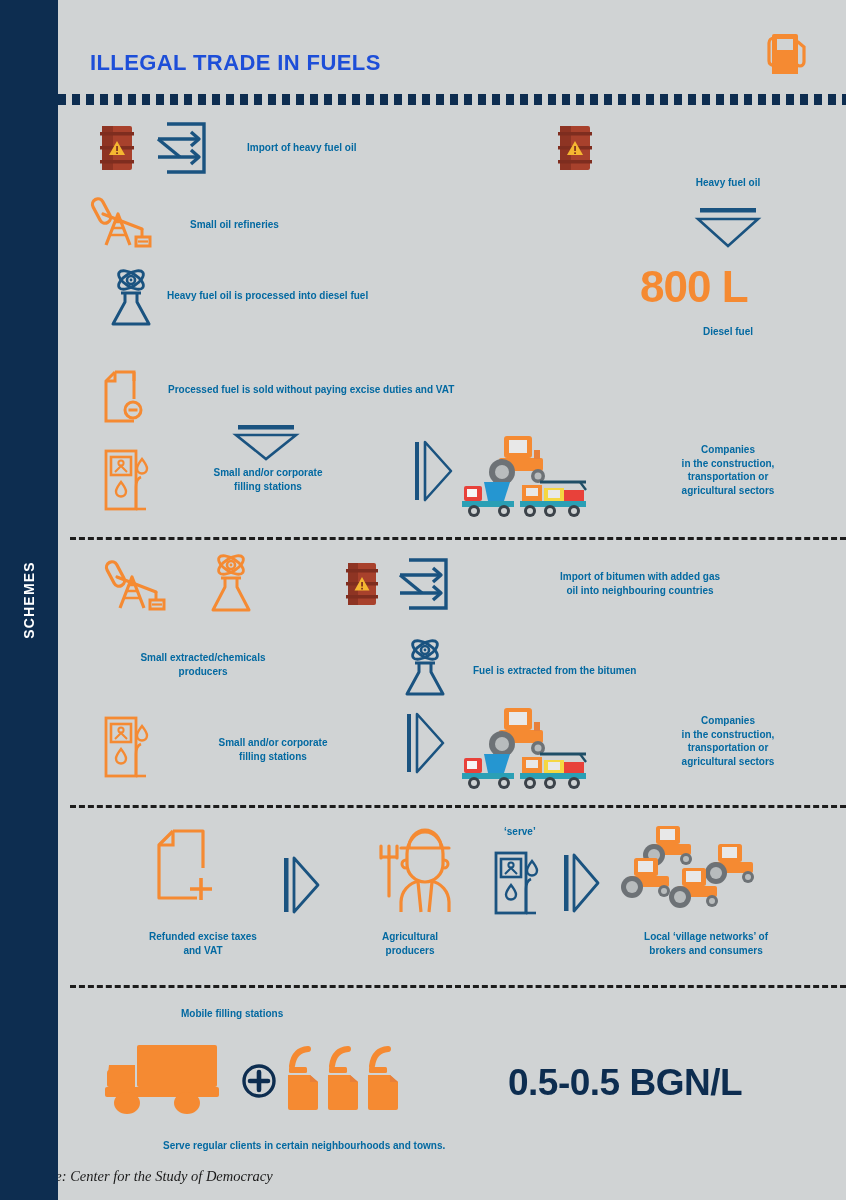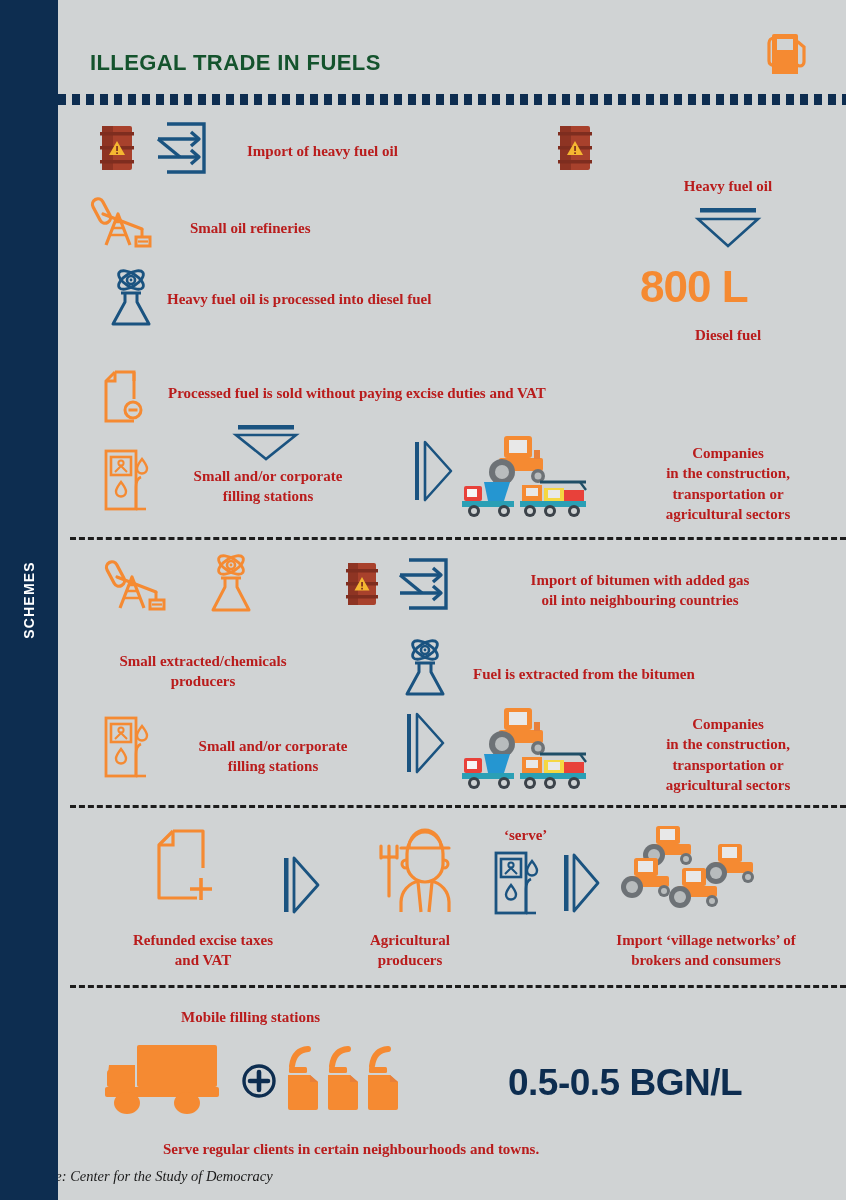--- a/index.html
+++ b/index.html
@@ -34,43 +34,42 @@
   
   #canvas {
     position: absolute; left: 58px; top: 0;
     width: 788px; height: 1200px;
   }
   
   #title {
     position: absolute; left: 32px; top: 50px;
     font-size: 22px; font-weight: bold;
     letter-spacing: .4px;
-    color: #14532d;
+    color: #1d4ed8;
   }
   #pump-logo { position: absolute; left: 705px; top: 28px; }
   #dotrule {
     position: absolute; left: 0px; top: 94px;
     width: 788px; height: 11px;
     background-image: repeating-linear-gradient(to right,
        #0d2d50 0px, #0d2d50 8px, transparent 8px, transparent 14px);
   }
   
   .sep {
     position: absolute; left: 12px; width: 776px;
     height: 0; border-top: 3px dashed #1d1d1d;
   }
   
   .abs { position: absolute; }
   .lbl {
     position: absolute;
-    color: #b91c1c;
-    font-size: 15px;
+    color: #0369a1;
+    font-size: 10px;
     font-weight: bold;
     line-height: 1.35;
-    font-family: Liberation Serif, serif;
   }
   .lbl.c { text-align: center; }
   .big {
     position: absolute;
     color: #f58a32;
     font-weight: bold;
     font-size: 44px;
     letter-spacing: -1px;
   }
   .price {
@@ -522,21 +521,21 @@
           <rect x="59" y="64" width="40" height="11" rx="2" fill="#f58a32"></rect>
           <circle cx="62" cy="75" r="11" fill="#6d7276"></circle>
             <circle cx="62" cy="75" r="6" fill="#b8bcbd"></circle>
           <circle cx="94" cy="79" r="6" fill="#6d7276"></circle>
             <circle cx="94" cy="79" r="3" fill="#b8bcbd"></circle>
         </g>
       </svg>
     </div>
 
     <div class="lbl c" style="left:508px; top:930px; width:280px">
-      <span>Import ‘village networks’ of</span><br>
+      <span>Local ‘village networks’ of</span><br>
       <span>brokers and consumers</span>
     </div>
 
     <div class="lbl" style="left:123px; top:1007px">Mobile filling stations</div>
 
     <div class="abs" style="left:45px; top:1043px">
       <svg width="122" height="72" viewBox="0 0 122 72">
         <rect x="34" y="2" width="80" height="42" rx="2" fill="#f58a32"></rect>
         <path d="M6 22 h26 v22 h-26 a2 2 0 0 1 -2 -2 v-12 a4 4 0 0 1 1.4 -3 z" fill="#f58a32"></path>
         <rect x="2" y="44" width="114" height="10" rx="2" fill="#f58a32"></rect>

